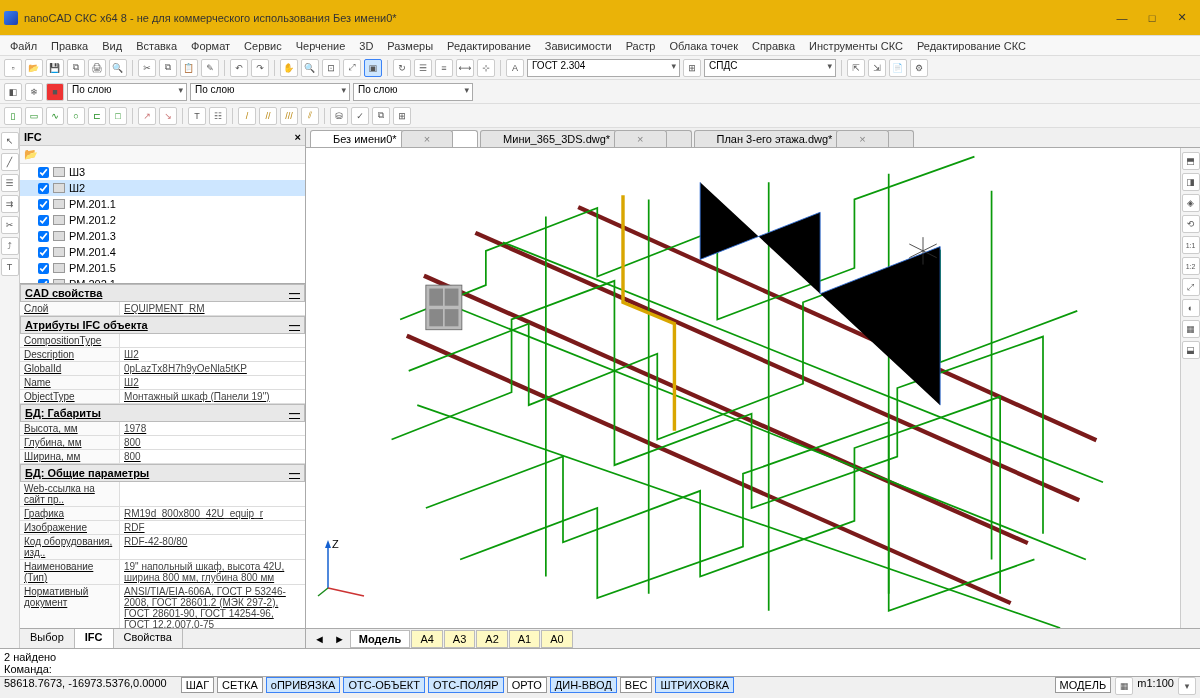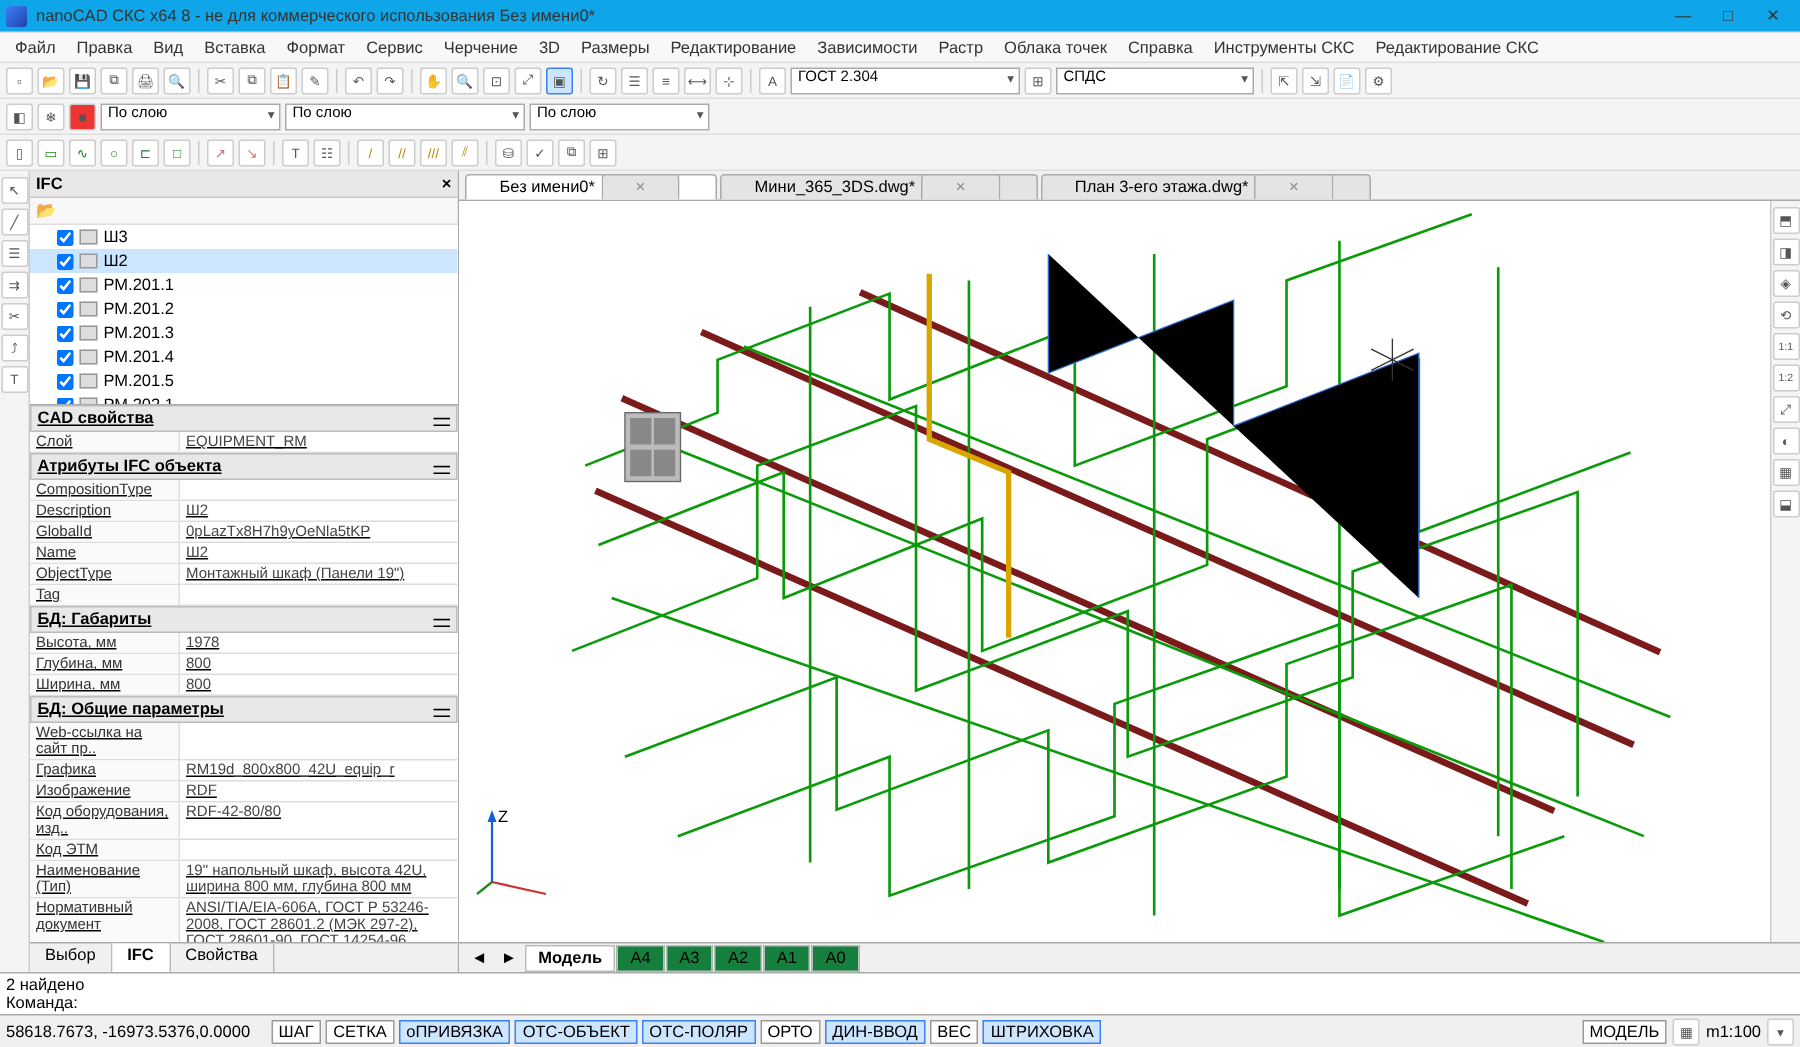--- a/index.html
+++ b/index.html
@@ -1,17 +1,17 @@
 <!DOCTYPE html>
 <html><head>
 <meta charset="utf-8">
 <style>
 * { margin: 0; padding: 0; box-sizing: border-box; font-family: "Segoe UI", Tahoma, sans-serif; font-size: 11px; }
 body { background: #f0f0f0; width: 1200px; height: 698px; overflow: hidden; display: flex; flex-direction: column; }
-.titlebar { height: 22px; background: #0ea5e9; display: flex; align-items: center; padding: 0 4px; border-bottom: 1px solid #ddd; }
+.titlebar { height: 36px; background: #eab308; display: flex; align-items: center; padding: 0 4px; border-bottom: 1px solid #ddd; }
 .titlebar .icon { width: 14px; height: 14px; background: linear-gradient(135deg,#3b82f6,#1e40af); border-radius: 2px; margin-right: 6px; }
 .titlebar .title { flex: 1; color: #333; }
 .titlebar .winctl { display: flex; gap: 2px; }
 .titlebar .winctl span { width: 28px; height: 18px; display: flex; align-items: center; justify-content: center; color: #333; cursor: pointer; }
 .menubar { height: 20px; background: #f8f8f8; display: flex; align-items: center; padding: 0 4px; gap: 2px; border-bottom: 1px solid #ddd; }
 .menubar span { padding: 2px 6px; color: #333; cursor: pointer; }
 .toolbar-row { height: 24px; background: #f4f4f4; display: flex; align-items: center; padding: 0 4px; gap: 3px; border-bottom: 1px solid #ddd; overflow: hidden; }
 .tb-btn { width: 18px; height: 18px; background: #fff; border: 1px solid #ccc; border-radius: 2px; display: inline-flex; align-items: center; justify-content: center; cursor: pointer; font-size: 9px; color: #555; }
 .tb-sep { width: 1px; height: 16px; background: #ccc; margin: 0 2px; }
 .tb-select { height: 18px; border: 1px solid #aaa; background: #fff; font-size: 10px; padding: 0 14px 0 4px; position: relative; cursor: pointer; }
@@ -39,24 +39,24 @@
 .canvas-area { flex: 1; display: flex; flex-direction: column; min-width: 0; }
 .drawing-tabs { height: 20px; background: #f0f0f0; border-bottom: 1px solid #aaa; display: flex; align-items: flex-end; padding: 0 4px; gap: 0; }
 .drawing-tabs span { padding: 2px 22px; border: 1px solid #aaa; border-bottom: none; background: #e4e4e4; cursor: pointer; border-radius: 3px 3px 0 0; margin-right: 2px; }
 .drawing-tabs span.active { background: #fff; }
 .drawing-tabs .x { margin-left: 4px; color: #888; }
 .canvas-wrap { flex: 1; position: relative; background: #fff; overflow: hidden; }
 .right-vtb { position: absolute; right: 0; top: 0; bottom: 0; width: 20px; background: #f4f4f4; border-left: 1px solid #ccc; display: flex; flex-direction: column; align-items: center; gap: 3px; padding: 4px 0; }
 svg.viewport { position: absolute; inset: 0; width: calc(100% - 20px); height: 100%; }
 .axis-widget { position: absolute; left: 10px; bottom: 30px; width: 60px; height: 60px; pointer-events: none; }
 .layout-tabs { height: 20px; background: #f0f0f0; border-top: 1px solid #aaa; display: flex; align-items: center; padding: 0 4px; gap: 0; }
-.layout-tabs span { padding: 2px 8px; border: 1px solid #bbb; background: #15803d; cursor: pointer; margin-right: 1px; }
+.layout-tabs span { padding: 2px 8px; border: 1px solid #bbb; background: #fef9c3; cursor: pointer; margin-right: 1px; }
 .layout-tabs span.active { background: #fff; font-weight: bold; }
 .cmdline { height: 28px; background: #fff; border-top: 1px solid #aaa; display: flex; flex-direction: column; justify-content: center; padding: 0 4px; font-size: 10px; }
-.statusbar { height: 22px; background: #f0f0f0; border-top: 1px solid #aaa; display: flex; align-items: center; padding: 0 4px; gap: 4px; font-size: 10px; }
+.statusbar { height: 22px; background: #f0f0f0; border-top: 1px solid #aaa; display: flex; align-items: flex-start; padding: 0 4px; gap: 4px; font-size: 10px; }
 .sb-btn { padding: 1px 4px; border: 1px solid #999; background: #fff; cursor: pointer; }
 .sb-btn.on { background: #cde6ff; border-color: #3b82f6; }
 .sb-spacer { flex: 1; }
 .folder-icon { color: #d9a34a; }
 </style>
 </head>
 <body>
 
 <div class="titlebar">
   <div class="icon"></div>
@@ -247,24 +247,20 @@
           <div class="v">0pLazTx8H7h9yOeNla5tKP</div>
         </div>
         <div class="prop-row">
           <div class="k">Name</div>
           <div class="v">Ш2</div>
         </div>
         <div class="prop-row">
           <div class="k">ObjectType</div>
           <div class="v">Монтажный шкаф (Панели 19")</div>
         </div>
-        <div class="prop-row">
-          <div class="k">Tag</div>
-          <div class="v"></div>
-        </div>
         <div class="prop-sect">
           <span>БД: Габариты</span>
           <span class="collapse">—</span>
         </div>
         <div class="prop-row">
           <div class="k">Высота, мм</div>
           <div class="v">1978</div>
         </div>
         <div class="prop-row">
           <div class="k">Глубина, мм</div>
@@ -286,24 +282,20 @@
           <div class="k">Графика</div>
           <div class="v">RM19d_800x800_42U_equip_r</div>
         </div>
         <div class="prop-row">
           <div class="k">Изображение</div>
           <div class="v">RDF</div>
         </div>
         <div class="prop-row">
           <div class="k">Код оборудования, изд..</div>
           <div class="v">RDF-42-80/80</div>
-        </div>
-        <div class="prop-row">
-          <div class="k">Код ЭТМ</div>
-          <div class="v"></div>
         </div>
         <div class="prop-row">
           <div class="k">Наименование (Тип)</div>
           <div class="v">19" напольный шкаф, высота 42U, ширина 800 мм, глубина 800 мм</div>
         </div>
         <div class="prop-row">
           <div class="k">Нормативный документ</div>
           <div class="v">ANSI/TIA/EIA-606A, ГОСТ Р 53246-2008, ГОСТ 28601.2 (МЭК 297-2), ГОСТ 28601-90, ГОСТ 14254-96, ГОСТ 12.2.007.0-75</div>
         </div>
       </div>

